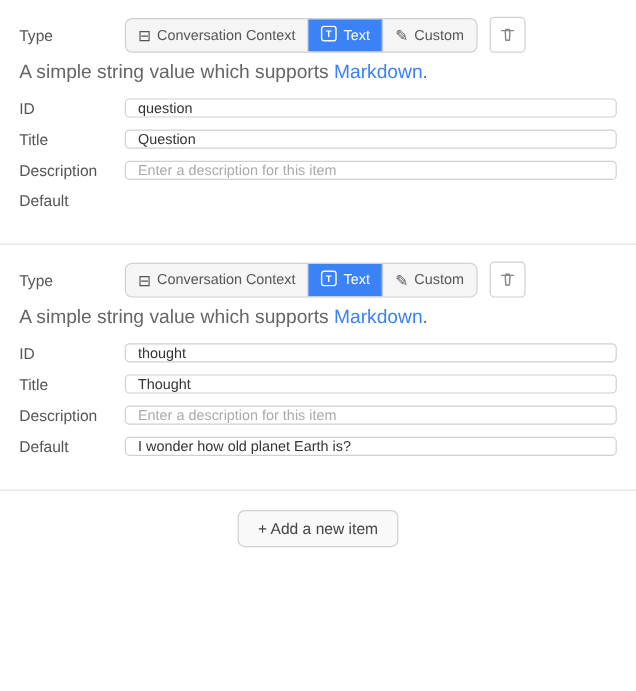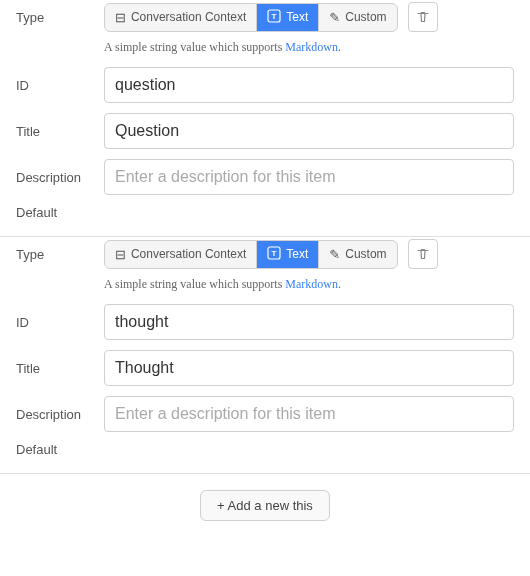--- a/index.html
+++ b/index.html
@@ -6,21 +6,21 @@
     body {
       font-family: -apple-system, BlinkMacSystemFont, 'Segoe UI', sans-serif;
       font-size: 13px;
       background: #fff;
       color: #333;
       width: 530px;
       min-height: 576px;
     }
 
     .section {
-      padding: 2px 16px;
+      padding: 14px 16px;
     }
 
     .section + .section {
       border-top: 1px solid #e0e0e0;
       margin-top: 4px;
     }
 
     .field-row {
       display: flex;
       align-items: center;
@@ -29,25 +29,25 @@
 
     .field-label {
       width: 88px;
       flex-shrink: 0;
       color: #555;
       font-size: 13px;
     }
 
     .field-input {
       flex: 1;
-      height: 36px;
+      height: 16px;
       border: 1px solid #d0d0d0;
       border-radius: 4px;
       padding: 0 10px;
-      font-size: 16px;
+      font-size: 12px;
       color: #333;
       background: #fff;
       outline: none;
     }
 
     .field-input::placeholder {
       color: #aaa;
     }
 
     .type-row {
@@ -110,25 +110,23 @@
       align-items: center;
       justify-content: center;
       cursor: pointer;
       color: #888;
       font-size: 14px;
       margin-left: 10px;
       flex-shrink: 0;
     }
 
     .description-text {
-      margin-left: 88px;
-      font-size: 12px;
+      font-size: 16px;
       color: #666;
       margin-bottom: 12px;
-      font-family: Liberation Serif, serif;
     }
 
     .description-text a {
       color: #3b82f6;
       text-decoration: none;
     }
 
     .bottom-actions {
       display: flex;
       justify-content: center;
@@ -232,18 +230,19 @@
       <div class="field-row">
         <div class="field-label">Title</div>
         <input class="field-input" value="Thought" style="">
       </div>
       <div class="field-row">
         <div class="field-label">Description</div>
         <input class="field-input" placeholder="Enter a description for this item" style="">
       </div>
       <div class="field-row">
         <div class="field-label">Default</div>
+        <input class="field-input" value="I wonder how old planet Earth is?" style="">
       </div>
     </div>
     <div class="bottom-actions">
-      <button class="action-btn">+ Add a new this</button>
+      <button class="action-btn">+ Add a new item</button>
     </div>
   </div>
 
 </body></html>

